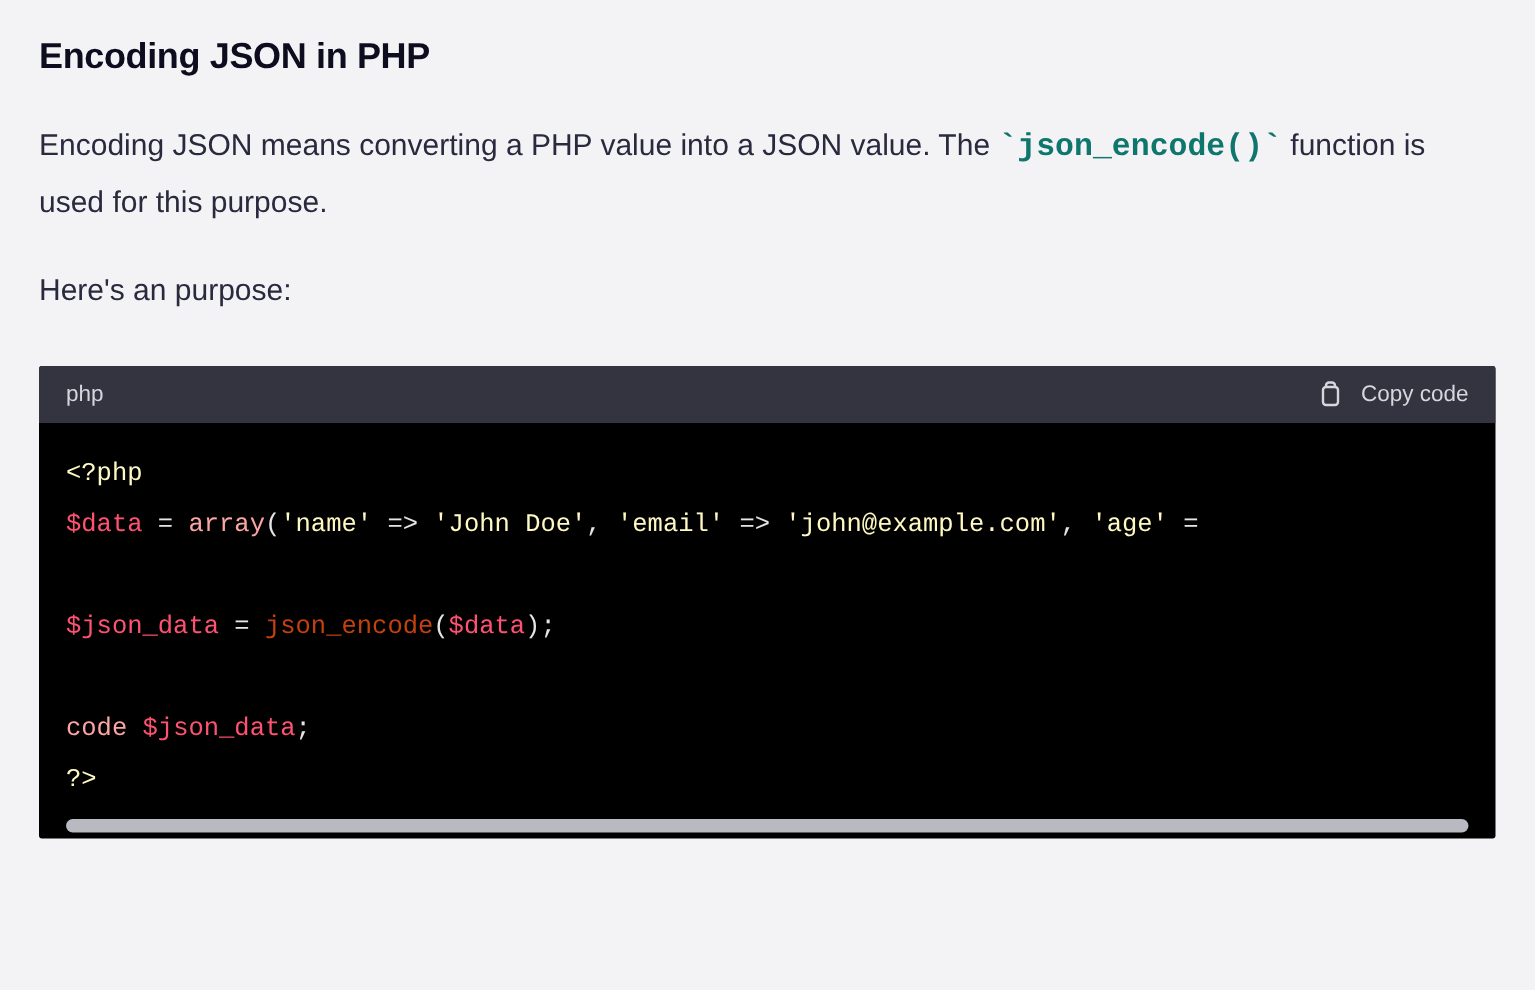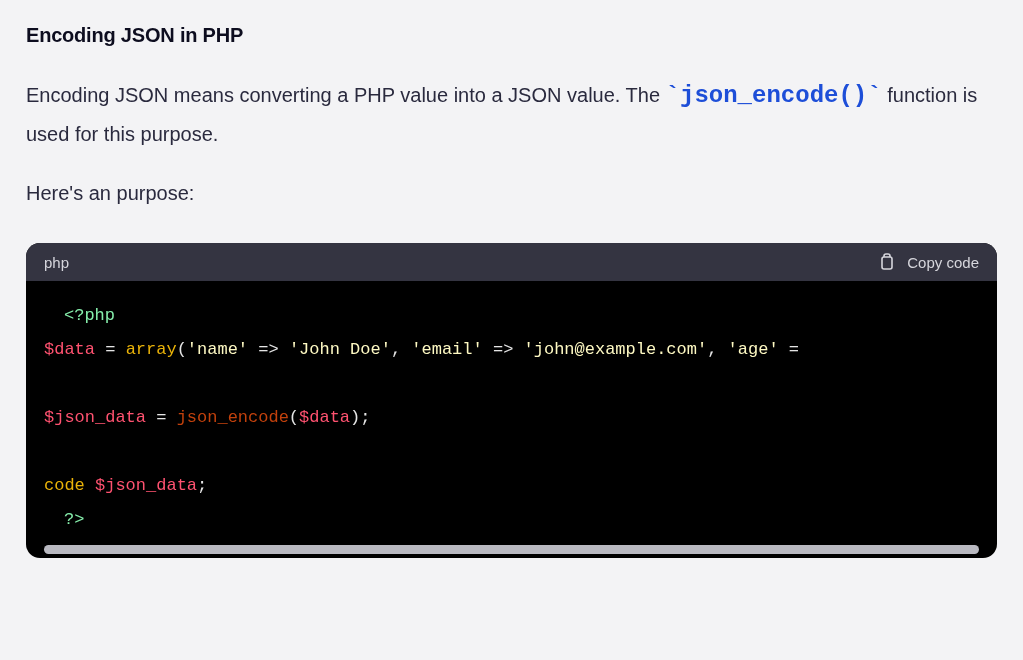--- a/index.html
+++ b/index.html
@@ -10,42 +10,42 @@
     body {
       font-family: -apple-system, BlinkMacSystemFont, "Segoe UI", Helvetica, Arial, sans-serif;
       background: #f3f3f5;
       padding: 24px 26px;
       color: #1a1a2e;
       width: 1023px;
       height: 660px;
       overflow: hidden;
     }
     h2.section-title {
-      font-size: 20px;
+      font-size: 24px;
       font-weight: 700;
       color: #0d0d1f;
       margin-bottom: 28px;
       letter-spacing: -0.01em;
     }
     p.paragraph {
       font-size: 20px;
       line-height: 1.75;
       color: #2a2a3e;
       margin-bottom: 24px;
     }
     code.inline-code {
       font-family: "SFMono-Regular", Consolas, "Liberation Mono", Menlo, monospace;
-      font-size: 24px;
+      font-size: 21px;
       font-weight: 700;
-      color: #1d4ed8;
+      color: #0f766e;
       margin-top: 24px;
     }
     .code-block {
       background: #000000;
-      border-radius: 14px;
+      border-radius: 2px;
       overflow: hidden;
       margin-top: 32px;
     }
     .code-header {
       background: #343441;
       color: #c9c9d1;
       display: flex;
       justify-content: space-between;
       align-items: center;
       padding: 10px 18px;
@@ -77,24 +77,24 @@
       overflow-x: auto;
       position: relative;
     }
     .code-body pre {
       font-family: "SFMono-Regular", Consolas, "Liberation Mono", Menlo, monospace;
       font-size: 17px;
       line-height: 2.0;
       color: #e5e5e5;
       white-space: pre;
     }
-    .tok-tag { color: #86efac; margin-left: 20px; }
+    .tok-tag { color: #fef9c3; }
     .tok-var { color: #ff5270; }
     .tok-op { color: #e5e5e5; }
-    .tok-kw { color: #eab308; }
+    .tok-kw { color: #fca5a5; }
     .tok-func { color: #c2410c; }
     .tok-paren { color: #e5e5e5; }
     .tok-str { color: #fef9c3; }
     .tok-fat { color: #e5e5e5; }
 
     
     .scroll-track {
       height: 9px;
       background: #b9b9c1;
       border-radius: 6px;

